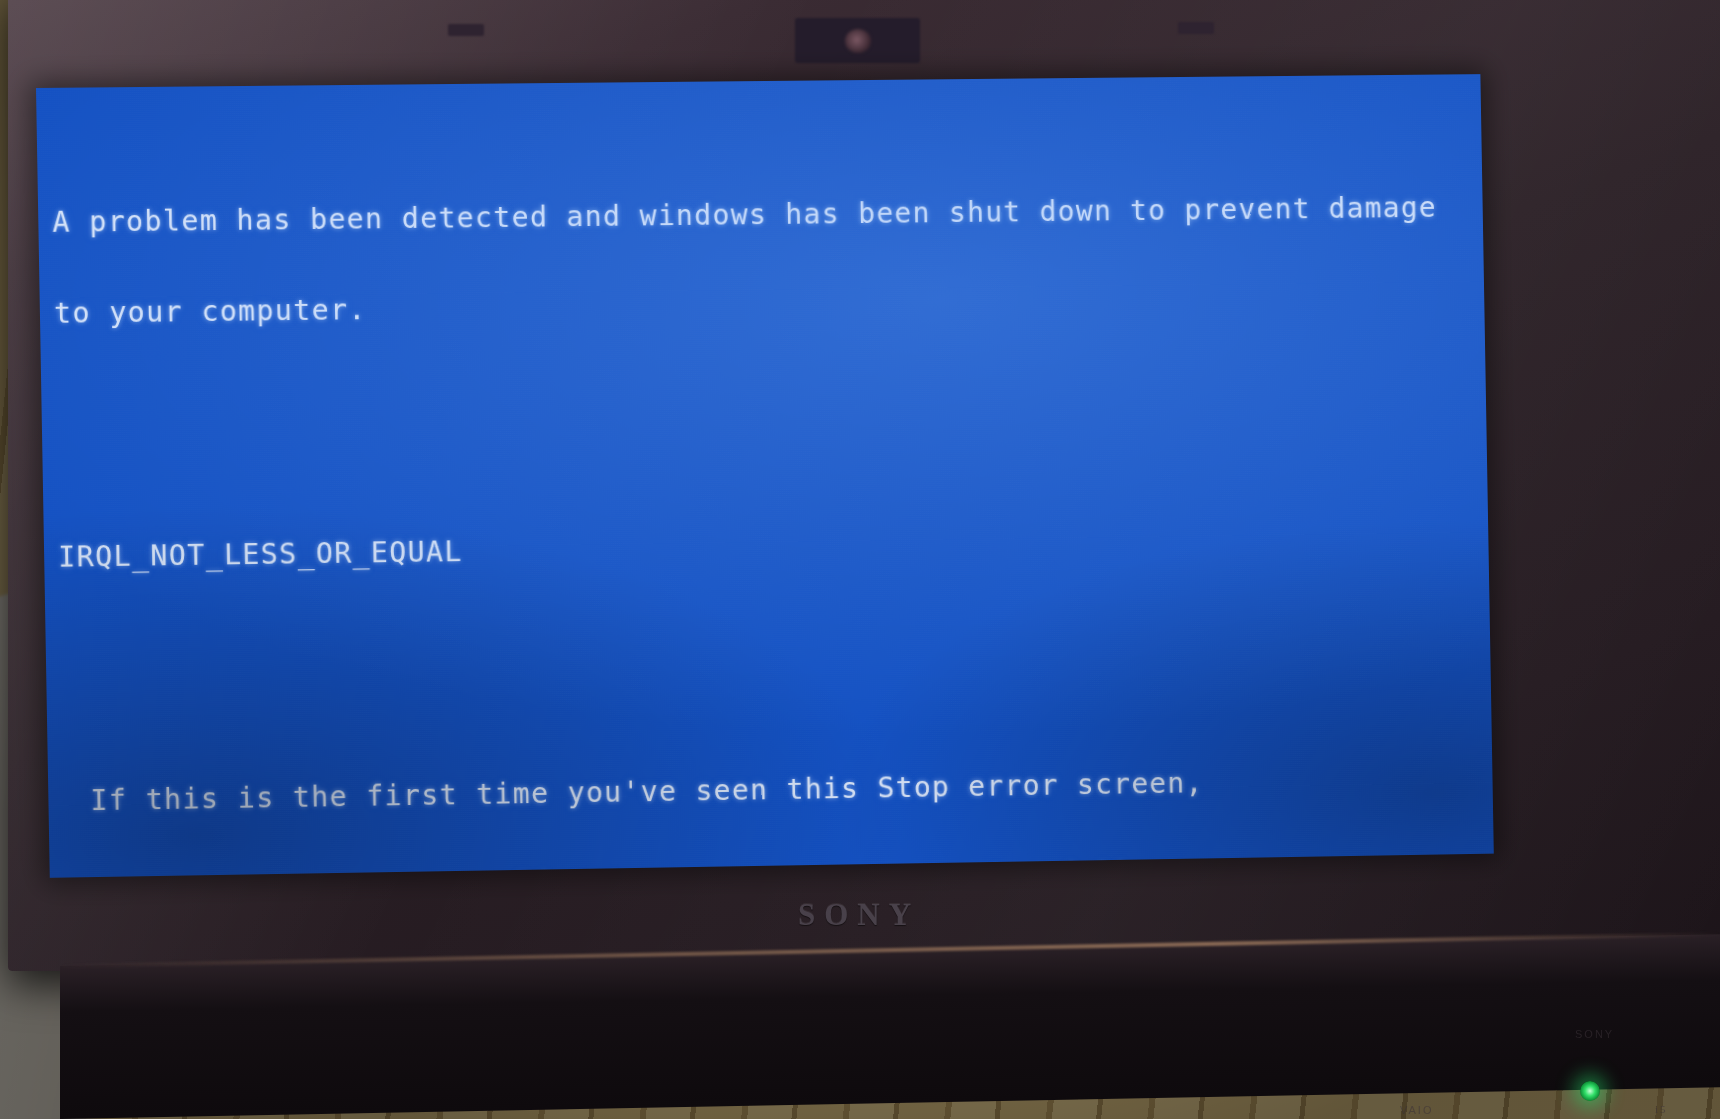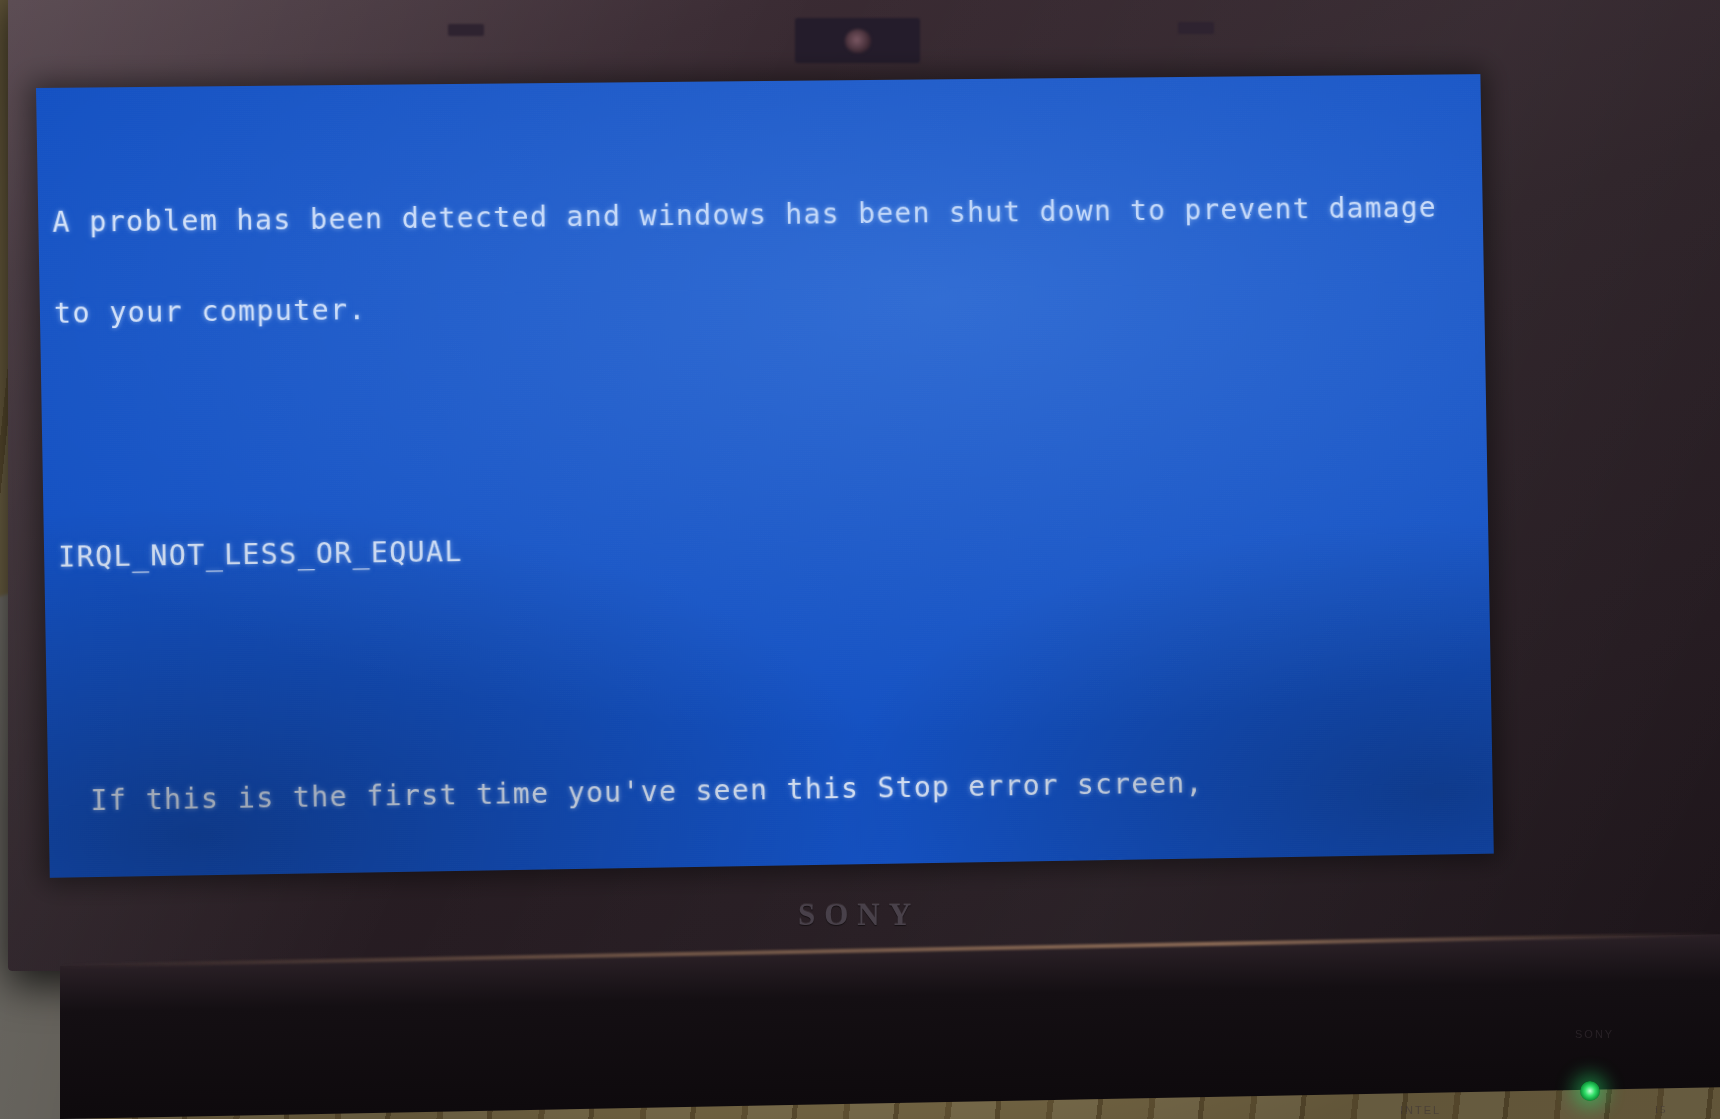--- a/index.html
+++ b/index.html
@@ -309,17 +309,17 @@
 
     <div class="screen-glow"></div>
     <div class="screen-noise"></div>
   </div>
 
   <div class="sony">SONY</div>
 
   <div class="deck"></div>
   <div class="deck-seam"></div>
   <div class="deck-label-3">SONY</div>
-  <div class="deck-label-1">INTEL</div>
+  <div class="deck-label-1">VAIO</div>
   <div class="deck-label-2">i5</div>
   <div class="power-led"></div>
 
 </div>
 
 </body></html>

